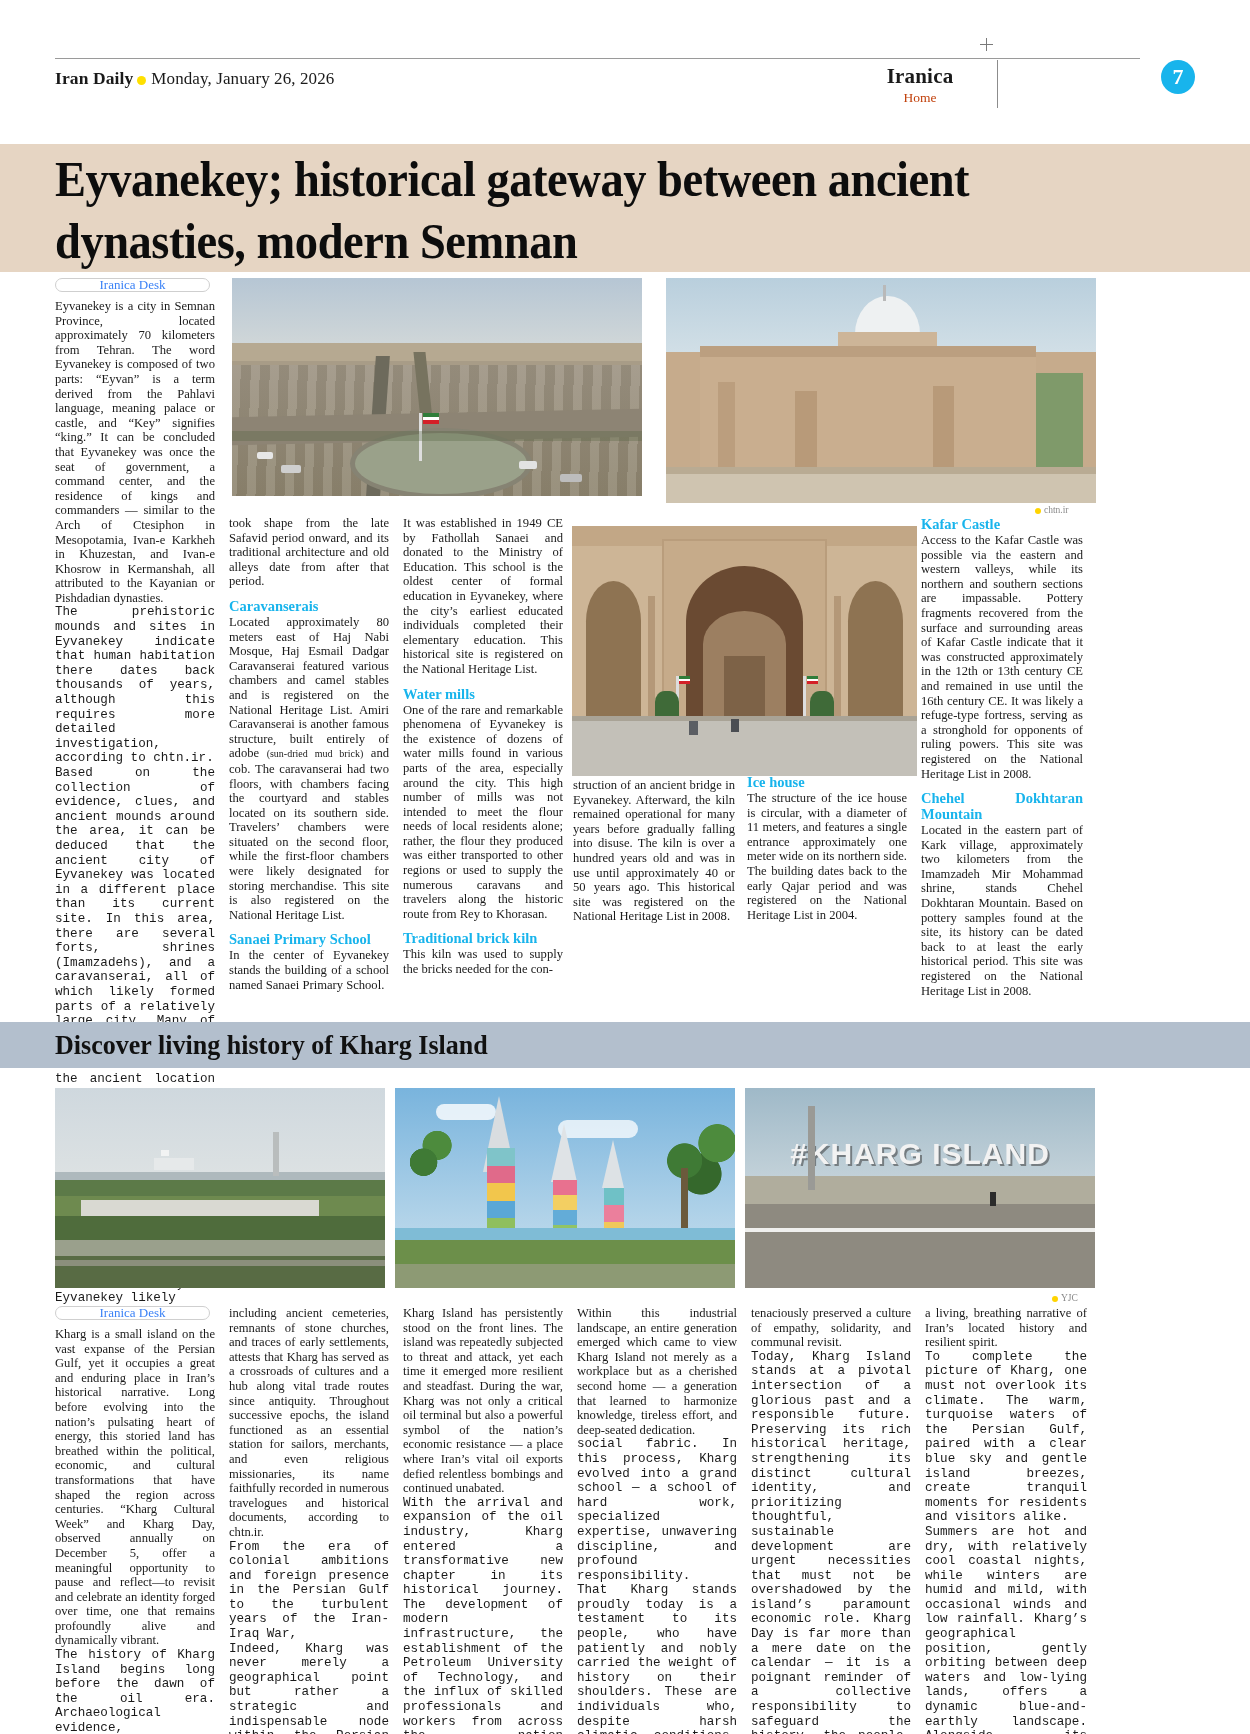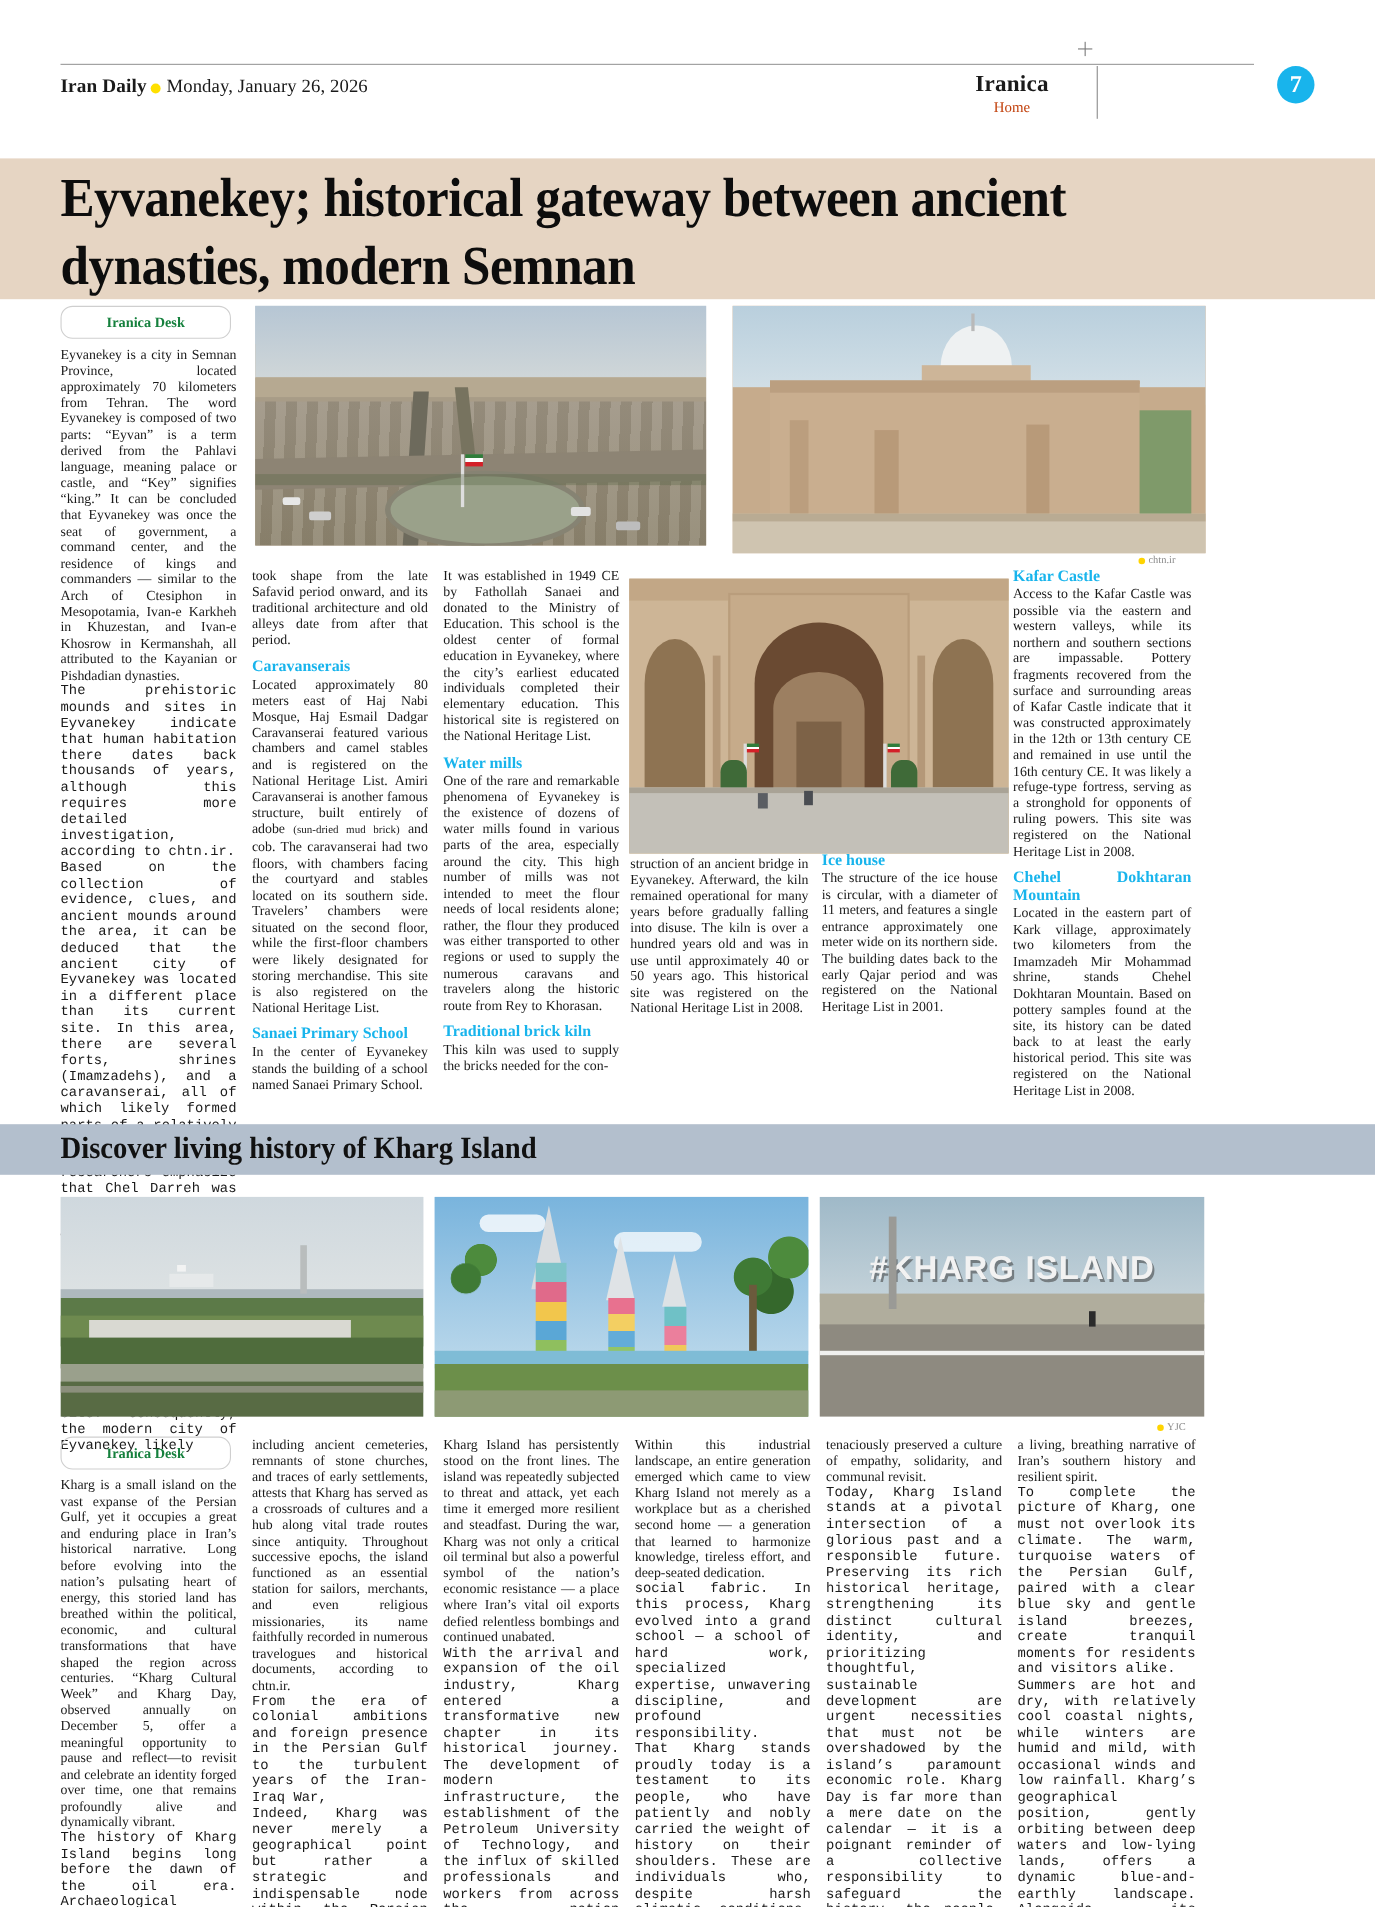--- a/index.html
+++ b/index.html
@@ -76,23 +76,23 @@
   }
 
   
   .art1 { position:absolute; left:55px; top:278px; width:1140px; }
 
   .col { position:absolute; font-size:12.6px; line-height:14.6px; text-align:justify; }
   .col p { margin:0; text-indent:0; }
   .col p + p { margin-top:0px;font-family:Liberation Mono, monospace; }
 
   .deskpill {
-    width:155px; height:30px; border:1px solid #cfcfcf; border-radius:11px;
+    width:155px; height:14px; border:1px solid #cfcfcf; border-radius:11px;
     display:flex; align-items:center; justify-content:center;
-    color:#15803d; font-weight:bold; font-size:13px;
+    color:#3b82f6; font-weight:normal; font-size:13px;
     margin-bottom:7px;
   }
   .subhead {
     color:#18b4ec; font-weight:bold; font-size:14.5px;
     margin:9px 0 1px 0; line-height:16px;
   }
   .smallnote { font-size:10px; }
 
   
   .img {
@@ -252,21 +252,21 @@
     <div class="subhead">Traditional brick kiln</div>
     <p>This kiln was used to supply the bricks needed for the con-</p>
   </div>
 
   <div class="col" style="left:518px; top:500px; width:162px;">
     <p>struction of an ancient bridge in Eyvanekey. Afterward, the kiln remained operational for many years before gradually falling into disuse. The kiln is over a hundred years old and was in use until approximately 40 or 50 years ago. This historical site was registered on the National Heritage List in 2008.</p>
   </div>
 
   <div class="col" style="left:692px; top:496px; width:160px;">
     <div class="subhead" style="margin-top:0;">Ice house</div>
-    <p>The structure of the ice house is circular, with a diameter of 11 meters, and features a single entrance approximately one meter wide on its northern side. The building dates back to the early Qajar period and was registered on the National Heritage List in 2001.</p>
+    <p>The structure of the ice house is circular, with a diameter of 11 meters, and features a single entrance approximately one meter wide on its northern side. The building dates back to the early Qajar period and was registered on the National Heritage List in 2004.</p>
   </div>
 
   <div class="col" style="left:866px; top:238px; width:162px;">
     <div class="subhead" style="margin-top:0;">Kafar Castle</div>
     <p>Access to the Kafar Castle was possible via the eastern and western valleys, while its northern and southern sections are impassable. Pottery fragments recovered from the surface and surrounding areas of Kafar Castle indicate that it was constructed approximately in the 12th or 13th century CE and remained in use until the 16th century CE. It was likely a refuge-type fortress, serving as a stronghold for opponents of ruling powers. This site was registered on the National Heritage List in 2008.</p>
     <div class="subhead">Chehel Dokhtaran Mountain</div>
     <p>Located in the eastern part of Kark village, approximately two kilometers from the Imamzadeh Mir Mohammad shrine, stands Chehel Dokhtaran Mountain. Based on pottery samples found at the site, its history can be dated back to at least the early historical period. This site was registered on the National Heritage List in 2008.</p>
   </div>
 </div>
 
@@ -350,17 +350,17 @@
     <p>social fabric. In this process, Kharg evolved into a grand school — a school of hard work, specialized expertise, unwavering discipline, and profound responsibility.</p>
     <p>That Kharg stands proudly today is a testament to its people, who have patiently and nobly carried the weight of history on their shoulders. These are individuals who, despite harsh climatic conditions, limited natural resources, and considerable occupational pressures, have</p>
   </div>
 
   <div class="col" style="left:696px; top:218px; width:160px;">
     <p>tenaciously preserved a culture of empathy, solidarity, and communal revisit.</p>
     <p>Today, Kharg Island stands at a pivotal intersection of a glorious past and a responsible future. Preserving its rich historical heritage, strengthening its distinct cultural identity, and prioritizing thoughtful, sustainable development are urgent necessities that must not be overshadowed by the island’s paramount economic role. Kharg Day is far more than a mere date on the calendar — it is a poignant reminder of a collective responsibility to safeguard the history, the people, and the future of this remarkable island. Kharg is an island that deserves to be seen in its full depth and dimension — not only as an indispensable oil terminal but as</p>
   </div>
 
   <div class="col" style="left:870px; top:218px; width:162px;">
-    <p>a living, breathing narrative of Iran’s southern history and resilient spirit.</p>
+    <p>a living, breathing narrative of Iran’s located history and resilient spirit.</p>
     <p>To complete the picture of Kharg, one must not overlook its climate. The warm, turquoise waters of the Persian Gulf, paired with a clear blue sky and gentle island breezes, create tranquil moments for residents and visitors alike.</p>
     <p>Summers are hot and dry, with relatively cool coastal nights, while winters are humid and mild, with occasional winds and low rainfall. Kharg’s geographical position, gently orbiting between deep waters and low-lying lands, offers a dynamic blue-and-earthly landscape. Alongside its industry, life here harmonizes with nature in a sustainable, enduring balance.</p>
   </div>
 </div>
 
 </body></html>

